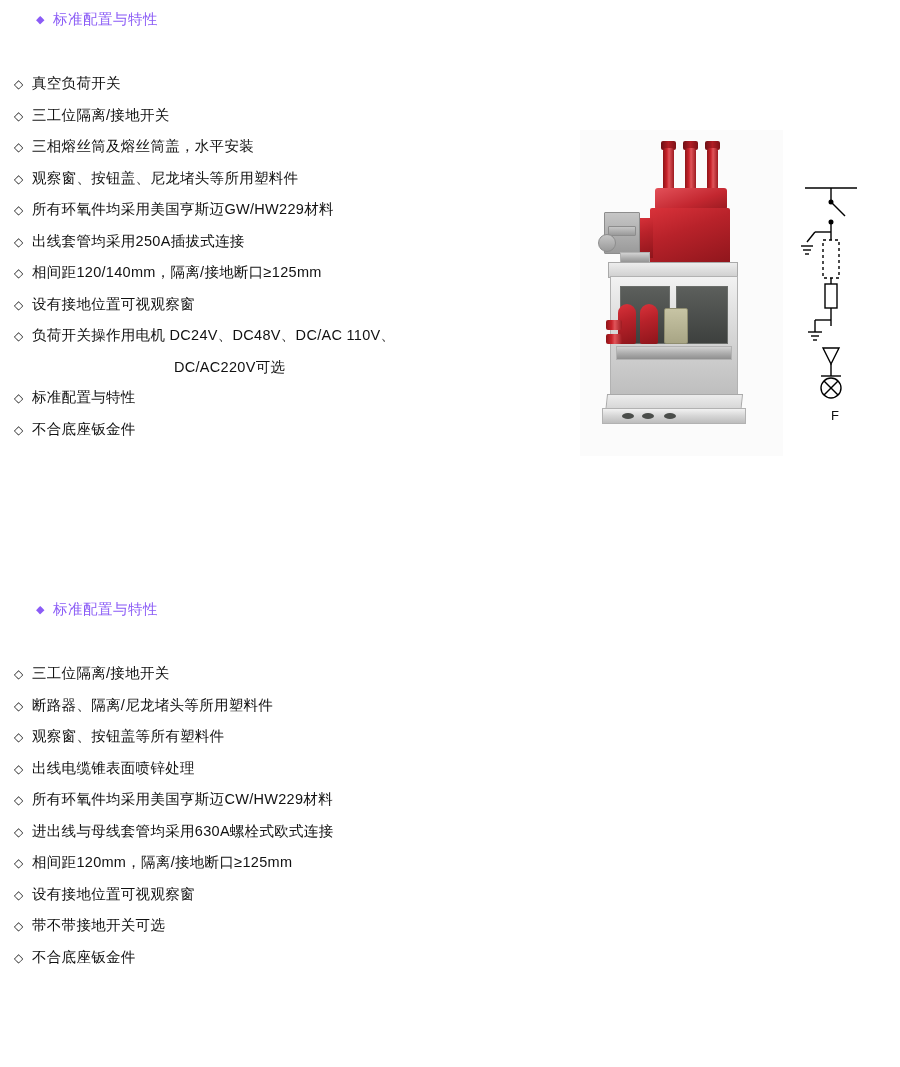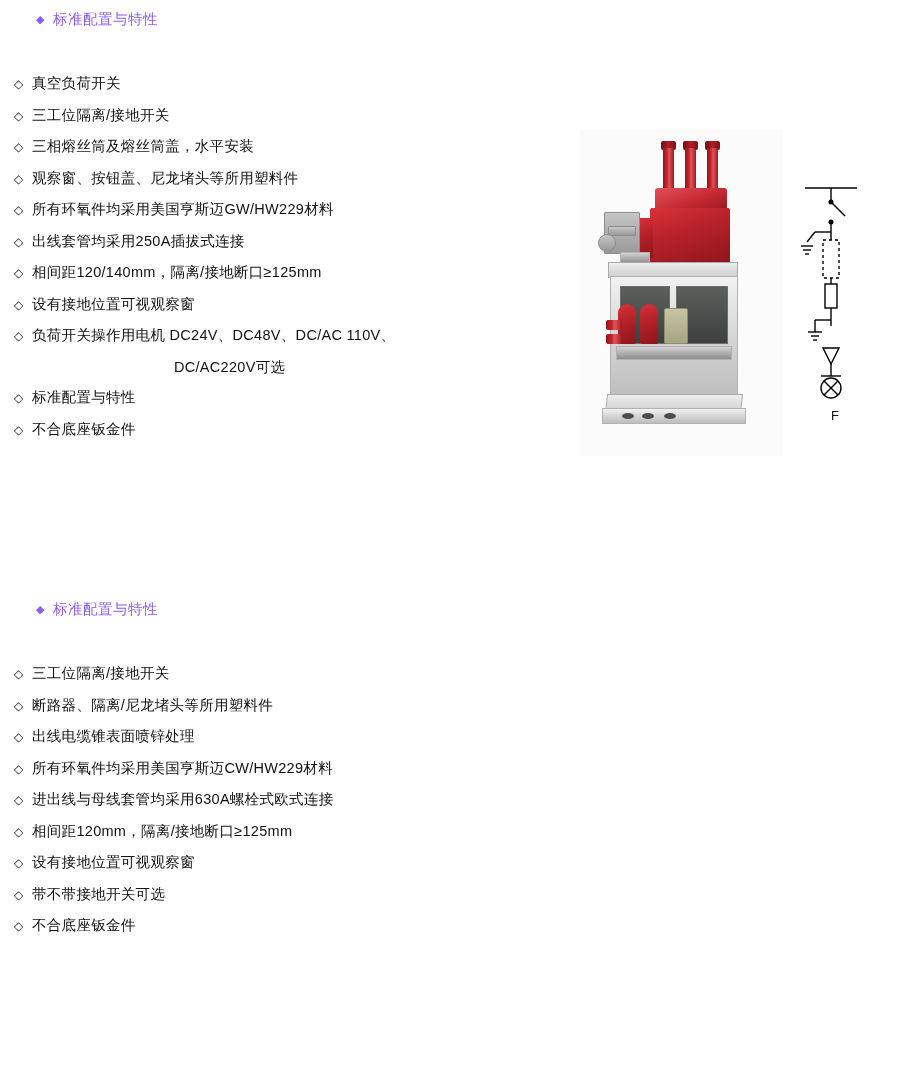--- a/index.html
+++ b/index.html
@@ -251,20 +251,21 @@
 
 <div class="section" id="section-2">
 
   <div class="section-title">
     <span class="diamond-filled">◆</span><span>标准配置与特性</span>
   </div>
 
   <div class="feature-list">
     <div class="feature-item"><span class="diamond-open">◇</span><span>三工位隔离/接地开关</span></div>
     <div class="feature-item"><span class="diamond-open">◇</span><span>断路器、隔离/尼龙堵头等所用塑料件</span></div>
+    <div class="feature-item"><span class="diamond-open">◇</span><span>观察窗、按钮盖等所有塑料件</span></div>
     <div class="feature-item"><span class="diamond-open">◇</span><span>出线电缆锥表面喷锌处理</span></div>
     <div class="feature-item"><span class="diamond-open">◇</span><span>所有环氧件均采用美国亨斯迈CW/HW229材料</span></div>
     <div class="feature-item"><span class="diamond-open">◇</span><span>进出线与母线套管均采用630A螺栓式欧式连接</span></div>
     <div class="feature-item"><span class="diamond-open">◇</span><span>相间距120mm，隔离/接地断口≥125mm</span></div>
     <div class="feature-item"><span class="diamond-open">◇</span><span>设有接地位置可视观察窗</span></div>
     <div class="feature-item"><span class="diamond-open">◇</span><span>带不带接地开关可选</span></div>
     <div class="feature-item"><span class="diamond-open">◇</span><span>不合底座钣金件</span></div>
   </div>
 
 </div>

